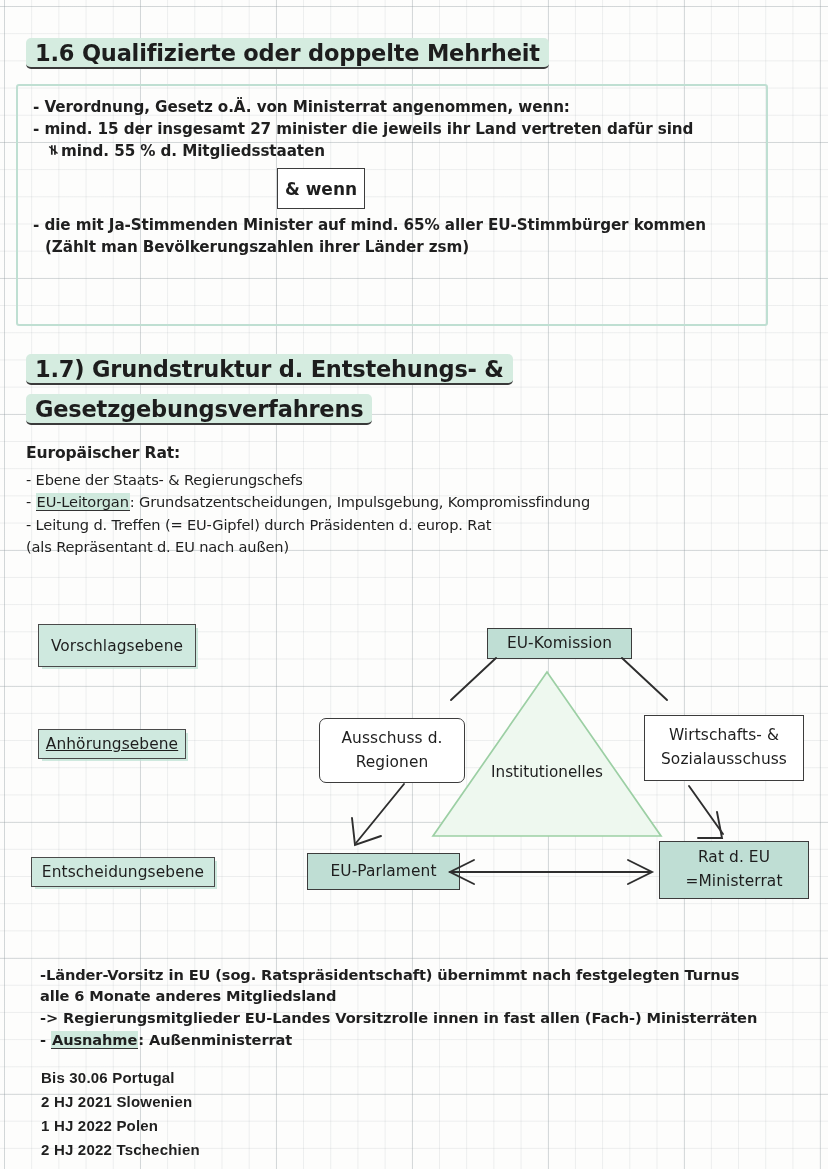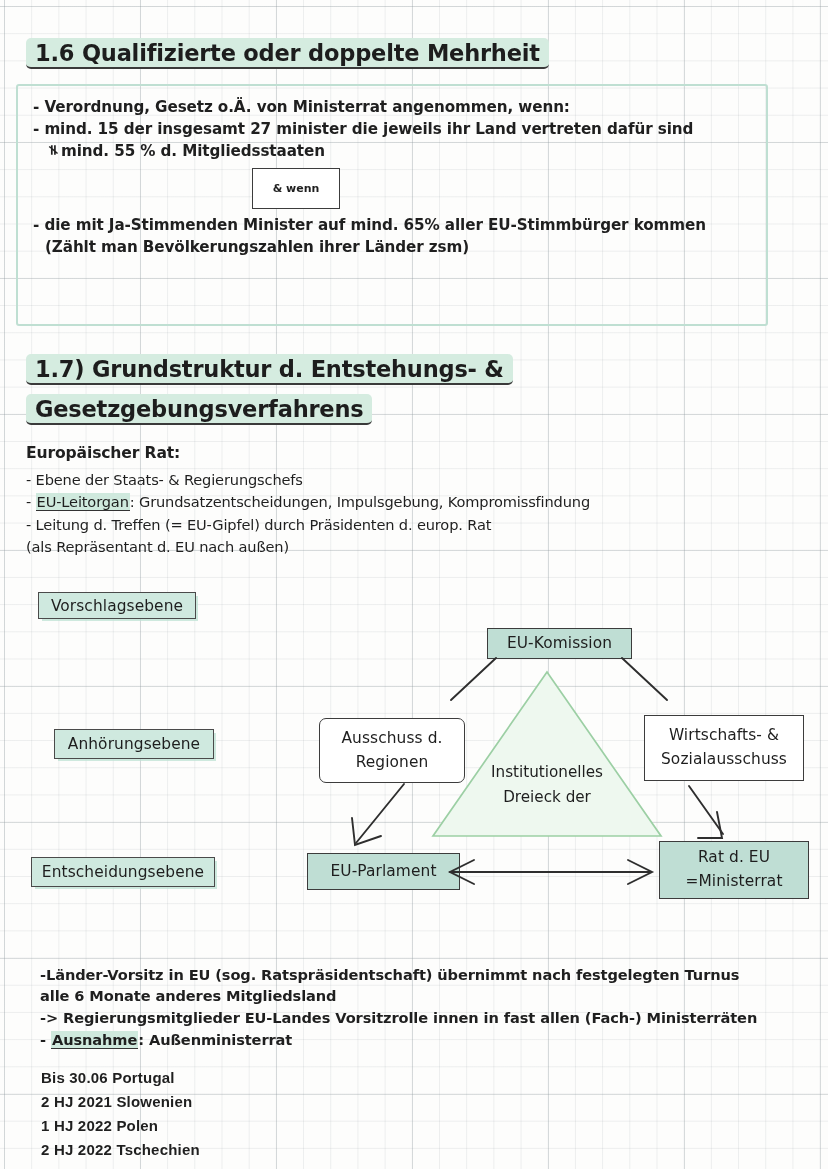--- a/index.html
+++ b/index.html
@@ -94,32 +94,32 @@
     font-size: 15px;
     font-weight: bold;
     color: #1f1f1f;
     transform: rotate(-90deg);
     transform-origin: center center;
   }
 
   
   #and-if-box {
     position: absolute;
-    left: 252px;
+    left: 277px;
     top: 168px;
     width: 88px;
     height: 41px;
     border: 1.7px solid #3c3c3c;
     background: #ffffff;
     display: flex;
     align-items: center;
     justify-content: center;
     font-family: "DejaVu Sans", sans-serif;
     font-weight: bold;
-    font-size: 11px;
+    font-size: 17px;
     color: #1f1f1f;
     box-sizing: border-box;
   }
 
   
   .dbox {
     position: absolute;
     box-sizing: border-box;
     display: flex;
     flex-direction: column;
@@ -247,21 +247,20 @@
 <div class="body-line" style="left:26px; top:516px;">- Leitung d. Treffen (= EU-Gipfel) durch Präsidenten d. europ. Rat</div>
 
 <div class="body-line" style="left:26px; top:538px;"> (als Repräsentant d. EU nach außen)</div>
 
 <svg id="triangle-svg" viewBox="0 0 240 175">
   <polygon points="122,4 236,168 8,168" fill="#eef8ef" stroke="#9ccfa4" stroke-width="1.7"></polygon>
 </svg>
 
 <div id="triangle-label">
   <div>Institutionelles</div>
-  <div>Dreieck der</div>
 </div>
 
 <svg id="connectors" viewBox="0 0 828 1169">
   <g stroke="#2e2e2e" stroke-width="1.9" fill="none" stroke-linecap="round">
 
     <path d="M496,658 L451,700"></path>
 
     <path d="M622,658 L667,700"></path>
 
     <path d="M404,784 L356,843"></path>
@@ -269,25 +268,25 @@
 
     <path d="M689,786 L723,834"></path>
     <path d="M698,838 L722,838 L717,812"></path>
 
     <path d="M450,872 L650,872"></path>
     <path d="M474,860 L450,872 L474,884"></path>
     <path d="M628,860 L652,872 L628,884"></path>
   </g>
 </svg>
 
-<div class="level-tag" style="left:38px; top:592px; width:158px; height:27px;">
+<div class="level-tag" style="left:38px; top:624px; width:158px; height:43px;">
   <span>Vorschlagsebene</span>
 </div>
 
-<div class="level-tag" style="left:54px; top:729px; width:160px; height:30px;">
+<div class="level-tag" style="left:38px; top:729px; width:148px; height:30px;text-decoration:underline;">
   <span>Anhörungsebene</span>
 </div>
 
 <div class="level-tag" style="left:31px; top:857px; width:184px; height:30px;">
   <span>Entscheidungsebene</span>
 </div>
 
 <div class="dbox green" style="left:487px; top:628px; width:145px; height:31px;">
   <span>EU-Komission</span>
 </div>

